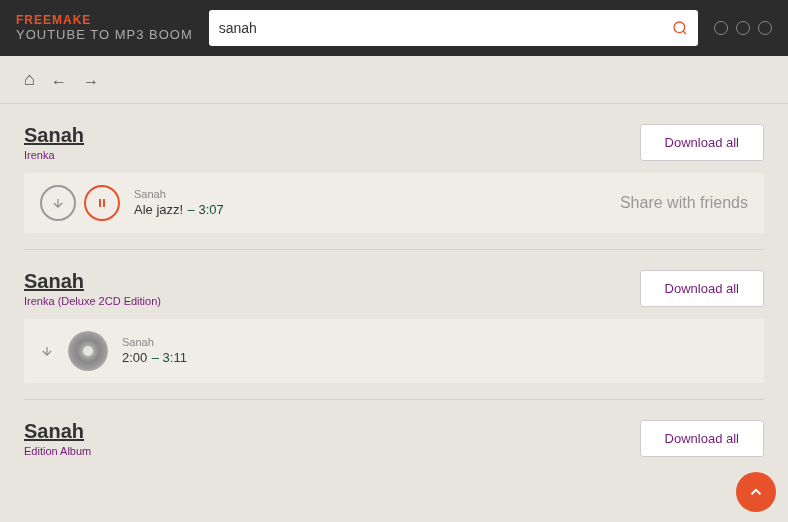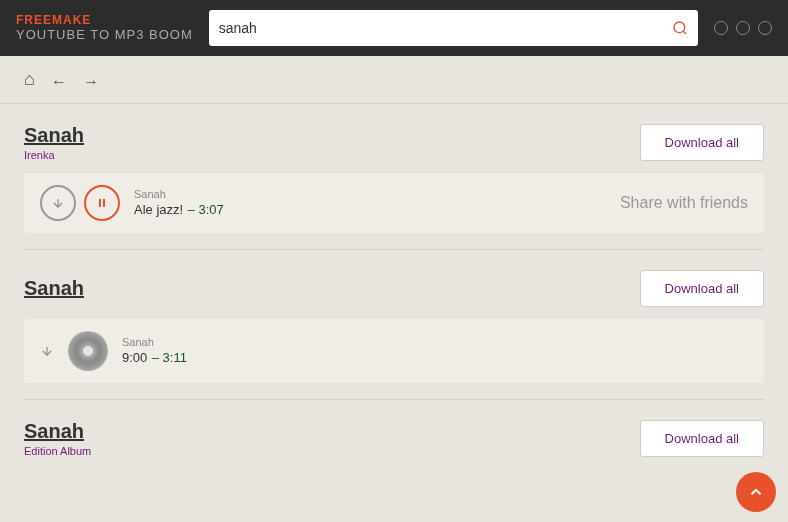--- a/index.html
+++ b/index.html
@@ -337,39 +337,40 @@
       <span class="share-link">Share with friends</span>
     </div>
   </div>
 
   <div class="section-divider"></div>
 
   <div class="album-section">
     <div class="album-header">
       <div class="album-info">
         <span class="album-title">Sanah</span>
+        <span class="album-subtitle">Irenka (Deluxe 2CD Edition)</span>
       </div>
       <button class="download-all-btn">Download all</button>
     </div>
 
     <div class="track-row">
       <div class="track-controls">
         <button class="down-arrow-btn">
           <svg width="14" height="14" viewBox="0 0 24 24" fill="none" stroke="#888" stroke-width="2">
             <line x1="12" y1="5" x2="12" y2="19"></line>
               <polyline points="19 12 12 19 5 12"></polyline>
           </svg>
         </button>
       </div>
       <div class="track-thumbnail">
         <div class="disc-icon"></div>
       </div>
       <div class="track-info">
         <div class="track-artist">Sanah</div>
-        <span class="track-name">9:00</span>
+        <span class="track-name">2:00</span>
         <span class="track-duration">– 3:11</span>
       </div>
     </div>
   </div>
 
   <div class="section-divider"></div>
 
   <div class="album-section">
     <div class="album-header">
       <div class="album-info">

